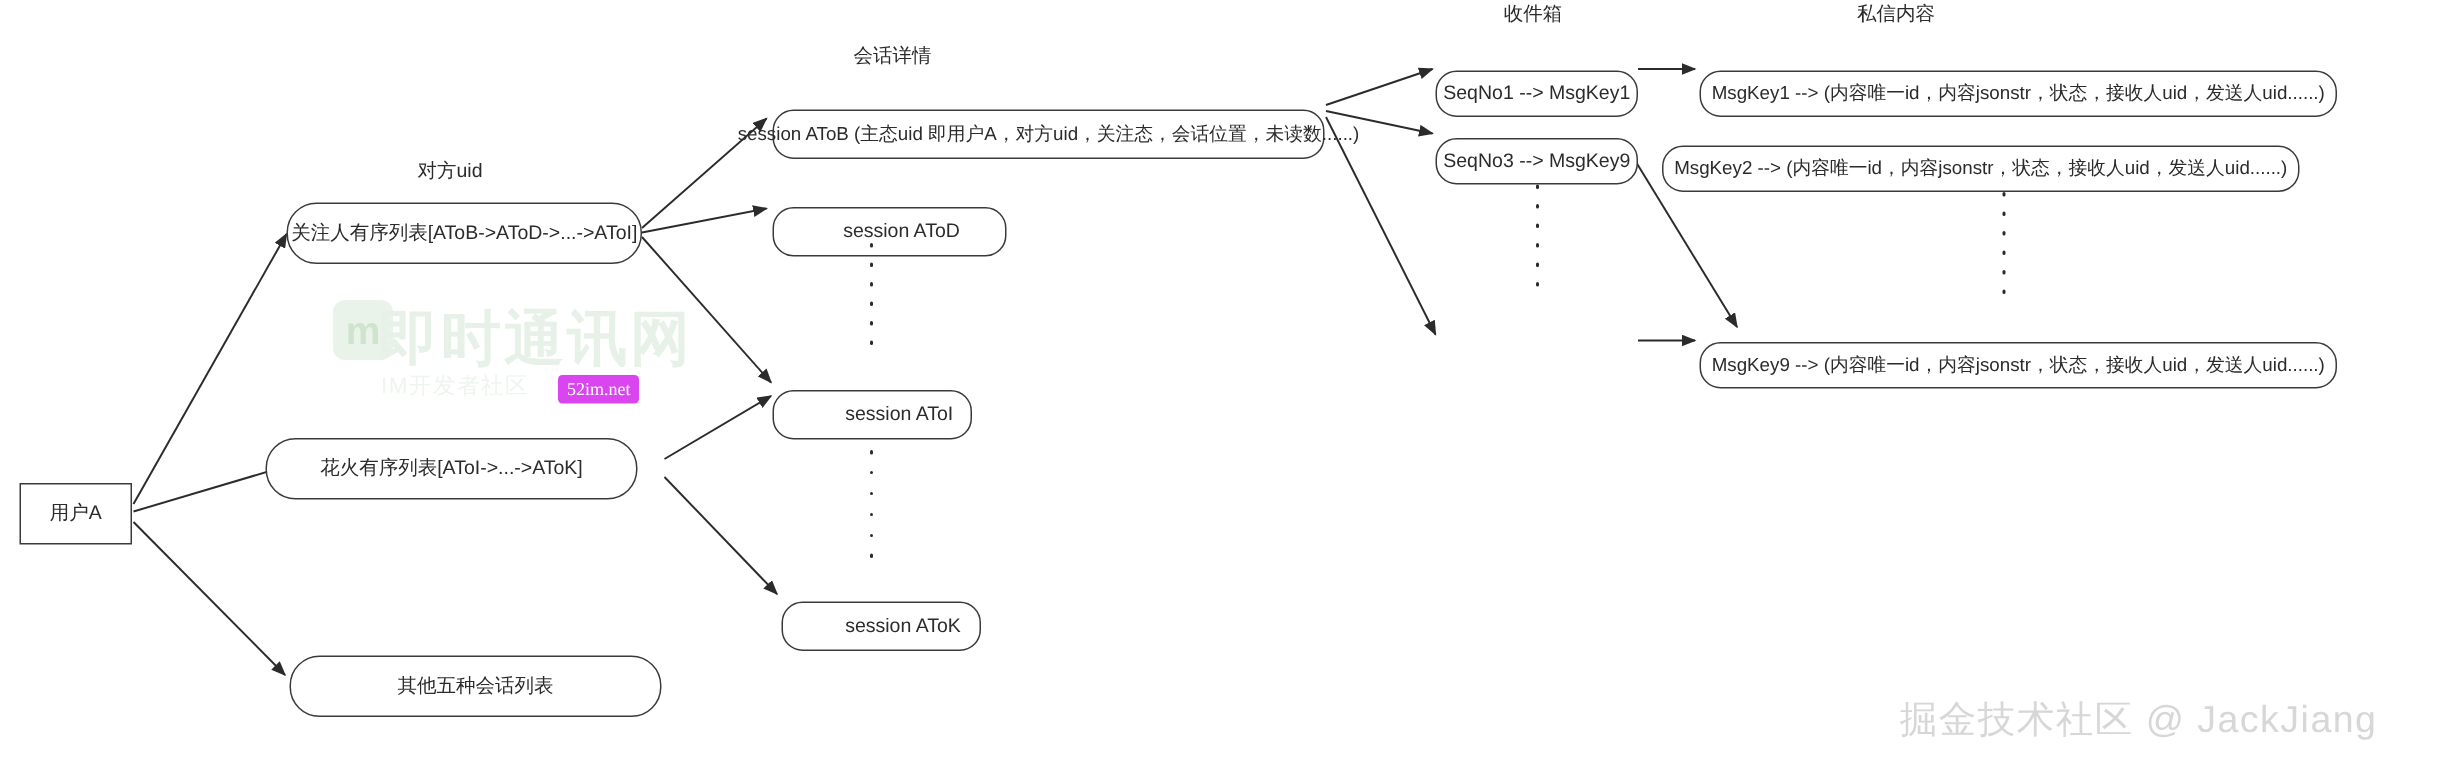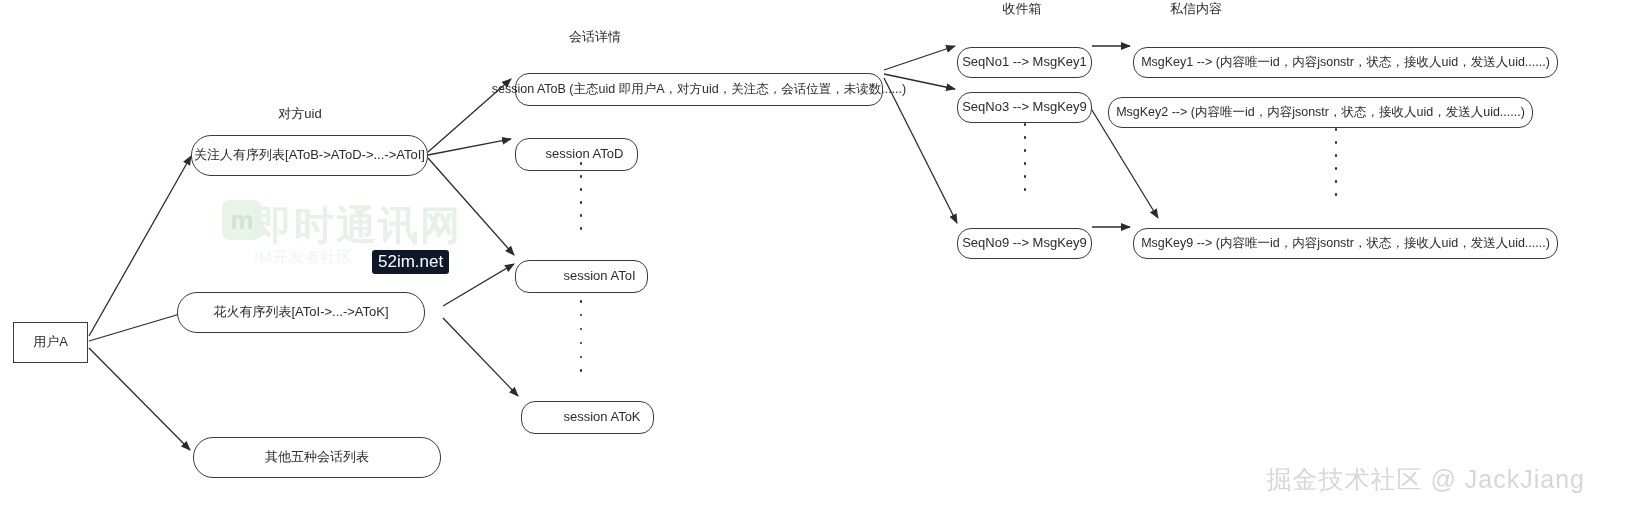--- a/index.html
+++ b/index.html
@@ -94,25 +94,26 @@
     font-size: 15px;
     letter-spacing: 1px;
     color: #eef4ee;
     white-space: nowrap;
   }
   #watermark .wm-badge {
     position: absolute;
     left: 150px;
     top: 54px;
     padding: 2px 6px;
-    font-size: 17px;
+    font-size: 12px;
     color: #ffffff;
-    background: #0f172a;
+    background: #d946ef;
     border-radius: 3px;
     white-space: nowrap;
+    font-family: Liberation Serif, serif;
   }
   #watermark .wm-mark {
     position: absolute;
     left: 0px;
     top: 4px;
     width: 40px;
     height: 40px;
     border-radius: 8px;
     background: #e9f3e9;
     color: #cfe4cf;
@@ -179,33 +180,33 @@
   <div id="watermark">
     <div class="wm-mark">m</div>
     <div class="wm-main">即时通讯网</div>
     <div class="wm-sub">IM开发者社区</div>
     <div class="wm-badge">52im.net</div>
   </div>
 
   <div class="grouplabel" style="left:225px; top:105px; width:150px; font-size:13px;">对方uid</div>
   <div class="grouplabel" style="left:525px; top:28px; width:140px; font-size:13px;">会话详情</div>
   <div class="grouplabel" style="left:967px; top:0px; width:110px; font-size:13px;">收件箱</div>
-  <div class="grouplabel" style="left:1112px; top:0px; width:110px; font-size:13px;text-align:right;">私信内容</div>
+  <div class="grouplabel" style="left:1209px; top:0px; width:110px; font-size:13px;">私信内容</div>
 
   <div class="node sharp" style="left:13px; top:322px; width:75px; height:41px; font-size:13px;">用户A</div>
 
   <div class="node pill" style="left:191px; top:135px; width:237px; height:41px; font-size:13px;">关注人有序列表[AToB-&gt;AToD-&gt;...-&gt;AToI]</div>
 
   <div class="node pill" style="left:177px; top:292px; width:248px; height:41px; font-size:13px;">花火有序列表[AToI-&gt;...-&gt;AToK]</div>
 
   <div class="node pill" style="left:193px; top:437px; width:248px; height:41px; font-size:13px;">其他五种会话列表</div>
 
   <div class="node round" style="left:515px; top:57px; width:368px; height:33px; font-size:12.5px;">session AToB (主态uid 即用户A，对方uid，关注态，会话位置，未读数......)</div>
 
-  <div class="node round" style="left:515px; top:122px; width:123px; height:33px; font-size:13px;padding-left:16px;">session AToD</div>
+  <div class="node round" style="left:515px; top:122px; width:156px; height:33px; font-size:13px;padding-left:16px;">session AToD</div>
 
   <div class="vdots" style="left:578px; top:162px; width:6px; height:68px;">
     <i></i>
       <i></i>
       <i></i>
     <i></i>
       <i></i>
       <i></i>
   </div>
 
@@ -228,21 +229,20 @@
 
   <div class="vdots" style="left:1022px; top:123px; width:6px; height:68px;">
     <i></i>
       <i></i>
       <i></i>
     <i></i>
       <i></i>
       <i></i>
   </div>
 
-  <div class="node round" style="left:957px; top:212px; width:135px; height:31px; font-size:13px;">SeqNo9 --&gt; MsgKey9</div>
 
   <div class="node round" style="left:1133px; top:31px; width:425px; height:31px; font-size:12.5px;">MsgKey1 --&gt; (内容唯一id，内容jsonstr，状态，接收人uid，发送人uid......)</div>
 
   <div class="node round" style="left:1108px; top:81px; width:425px; height:31px; font-size:12.5px;text-align:center;">MsgKey2 --&gt; (内容唯一id，内容jsonstr，状态，接收人uid，发送人uid......)</div>
 
   <div class="vdots" style="left:1333px; top:128px; width:6px; height:68px;">
     <i></i>
       <i></i>
       <i></i>
     <i></i>

